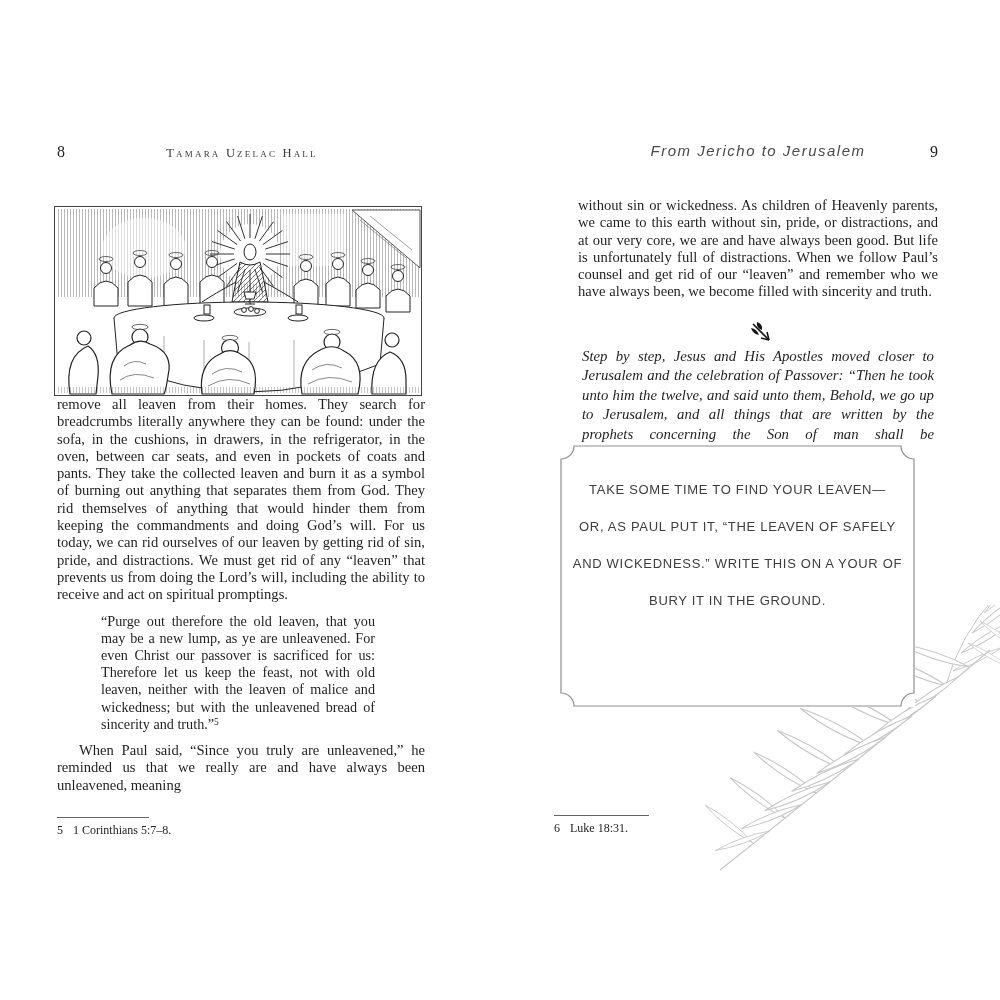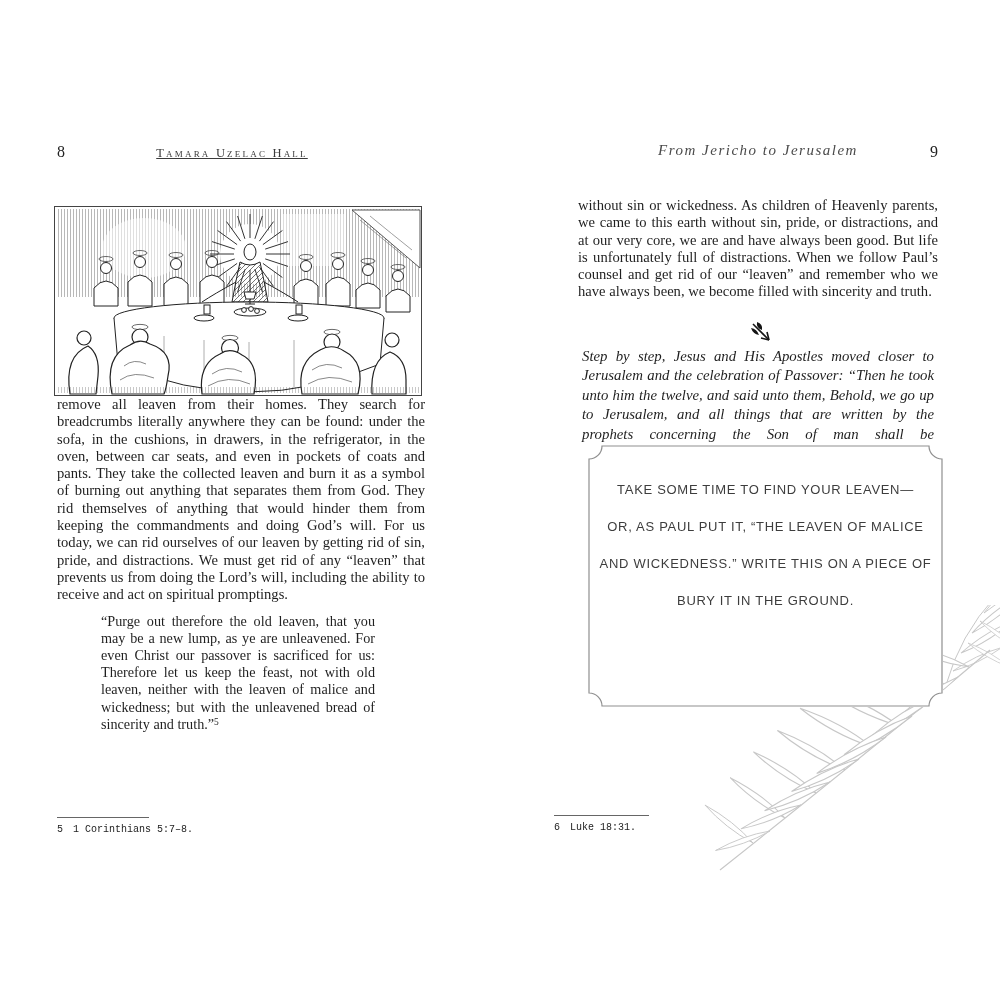--- a/index.html
+++ b/index.html
@@ -4,21 +4,21 @@
 <style>
   html,body{margin:0;padding:0;}
   body{width:1000px;height:1000px;background:#ffffff;position:relative;overflow:hidden;
        font-family:"Liberation Serif",serif;color:#1f1f1f;}
   .abs{position:absolute;}
 
   
   .folio{font-size:16px;color:#222;}
   .runhead-left{width:368px;text-align:center;font-variant:small-caps;letter-spacing:2.2px;
        font-size:12.5px;color:#3a3a3a;}
-  .runhead-right{width:360px;text-align:center;font-style:italic;font-family:Liberation Serif, serif;
+  .runhead-right{width:360px;text-align:center;font-style:italic;font-family:Liberation Sans, sans-serif;
        font-size:15px;letter-spacing:1.5px;color:#4a4a4a;}
 
   
   .bodycol{width:368px;font-size:14.6px;line-height:17.3px;text-align:justify;}
   .bodycol p{margin:0;}
   .bodycol p.indent{text-indent:22px;}
   blockquote{margin:9px 50px 9px 44px;font-size:14.2px;line-height:17.2px;}
   sup{font-size:9.5px;vertical-align:4px;line-height:0;}
 
   
@@ -26,36 +26,36 @@
        text-align:justify;text-align-last:center;}
 
   
   .activity-box{width:355px;height:262px;background:#ffffff;z-index:2;}
   .activity-box svg{position:absolute;left:0;top:0;}
   .box-lines{position:absolute;left:0;top:26px;width:100%;text-align:center;}
   .box-line{height:37px;line-height:37px;font-family:"Liberation Sans",sans-serif;
        font-size:13px;letter-spacing:.7px;color:#3d3d3d;white-space:nowrap;}
 
   
-  .footnote{font-size:10px;line-height:14px;color:#222;z-index:3;font-family:Liberation Mono, monospace;}
+  .footnote{font-size:12px;line-height:14px;color:#222;z-index:3;}
   .fnrule{border-top:1px solid #666;margin-bottom:5px;}
   .fn-left .fnrule{width:92px;}
   .fn-right .fnrule{width:95px;}
   .fnmarker{display:inline-block;width:16px;}
 
   figure{margin:0;}
 </style>
 </head>
 <body>
 
 <div>
 
   <span class="abs folio" style="left:57px;top:143px;">8</span>
 
-  <div class="abs runhead-left" style="left:48px;top:146px;text-decoration:underline;">Tamara Uzelac Hall</div>
+  <div class="abs runhead-left" style="left:58px;top:146px;">Tamara Uzelac Hall</div>
 
   <figure class="abs" style="left:54px;top:206px;width:368px;height:190px;" role="img" aria-label="last-supper-engraving">
     <svg width="368" height="190" viewBox="0 0 368 190">
       <defs>
         <pattern id="hv" width="3" height="8" patternUnits="userSpaceOnUse">
           <path d="M1.5 0 V8" stroke="#3a3a3a" stroke-width="0.8"></path>
         </pattern>
         <pattern id="hd" width="5" height="5" patternUnits="userSpaceOnUse">
           <path d="M0 5 L5 0" stroke="#3a3a3a" stroke-width="0.7"></path>
         </pattern>
@@ -159,20 +159,21 @@
       </g>
       <rect x="3" y="181" width="362" height="6" fill="url(#hv)" opacity="0.35"></rect>
     </svg>
   </figure>
 
   <div class="abs bodycol" style="left:57px;top:396px;">
     <p>remove all leaven from their homes. They search for breadcrumbs literally anywhere they can be found: under the sofa, in the cushions, in drawers, in the refrigerator, in the oven, between car seats, and even in pockets of coats and pants. They take the collected leaven and burn it as a symbol of burning out anything that separates them from God. They rid themselves of anything that would hinder them from keeping the commandments and doing God’s will. For us today, we can rid ourselves of our leaven by getting rid of sin, pride, and distractions. We must get rid of any “leaven” that prevents us from doing the Lord’s will, including the ability to receive and act on spiritual promptings.</p>
     <blockquote>
       <span>“Purge out therefore the old leaven, that you may be a new lump, as ye are unleavened. For even Christ our passover is sacrificed for us: Therefore let us keep the feast, not with old leaven, neither with the leaven of malice and wickedness; but with the unleavened bread of sincerity and truth.”</span><sup>5</sup>
     </blockquote>
+    <p class="indent">When Paul said, “Since you truly are unleavened,” he reminded us that we really are and have always been unleavened, meaning</p>
   </div>
 
   <div class="abs footnote fn-left" style="left:57px;top:817px;width:368px;">
     <div class="fnrule"></div>
     <span class="fnmarker">5</span><span>1 Corinthians 5:7–8.</span>
   </div>
 
   <div class="abs runhead-right" style="left:578px;top:142px;">From Jericho to Jerusalem</div>
 
   <span class="abs folio" style="left:900px;top:143px;width:38px;text-align:right;">9</span>
@@ -223,28 +224,28 @@
         <use href="#lf" transform="translate(252 111) rotate(152) scale(1.15)"></use>
         <use href="#lf" transform="translate(226 132) rotate(154) scale(1.15)"></use>
         <use href="#lf" transform="translate(199 154) rotate(156) scale(1.1)"></use>
         <use href="#lf" transform="translate(170 177) rotate(158) scale(1.05)"></use>
         <use href="#lf" transform="translate(141 200) rotate(160) scale(0.95)"></use>
         <use href="#lf" transform="translate(110 226) rotate(162) scale(0.85)"></use>
       </g>
     </svg>
   </span>
 
-  <div class="abs activity-box" style="left:588px;top:445px;text-decoration:underline;">
+  <div class="abs activity-box" style="left:560px;top:445px;text-decoration:underline;">
     <svg width="355" height="262" viewBox="0 0 355 262">
       <path d="M14 1 H341 A13 13 0 0 0 354 14 V248 A13 13 0 0 0 341 261 H14 A13 13 0 0 0 1 248 V14 A13 13 0 0 0 14 1 Z" fill="none" stroke="#8f8f8f" stroke-width="1.2"></path>
     </svg>
     <div class="box-lines">
       <div class="box-line">TAKE SOME TIME TO FIND YOUR LEAVEN—</div>
-      <div class="box-line">OR, AS PAUL PUT IT, “THE LEAVEN OF MALICE</div>
-      <div class="box-line">AND WICKEDNESS.” WRITE THIS ON A PIECE OF</div>
+      <div class="box-line">OR, AS PAUL PUT IT, “THE LEAVEN OF SAFELY</div>
+      <div class="box-line">AND WICKEDNESS.” WRITE THIS ON A YOUR OF</div>
       <div class="box-line">BURY IT IN THE GROUND.</div>
     </div>
   </div>
 
   <div class="abs footnote fn-right" style="left:554px;top:815px;width:360px;">
     <div class="fnrule"></div>
     <span class="fnmarker">6</span><span>Luke 18:31.</span>
   </div>
 
 </div>

